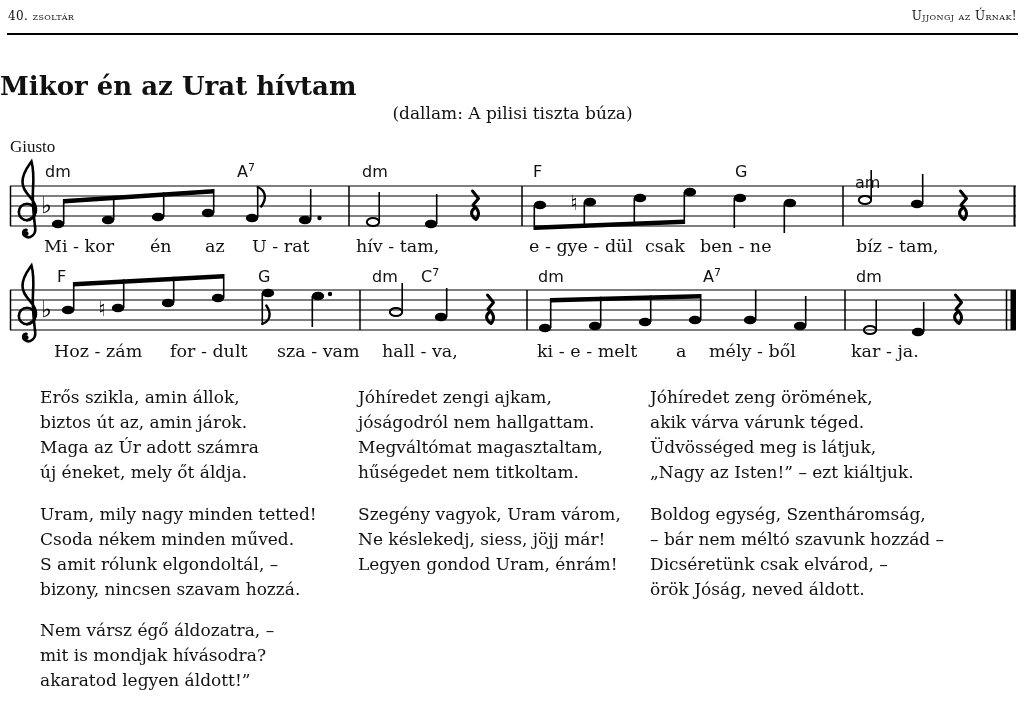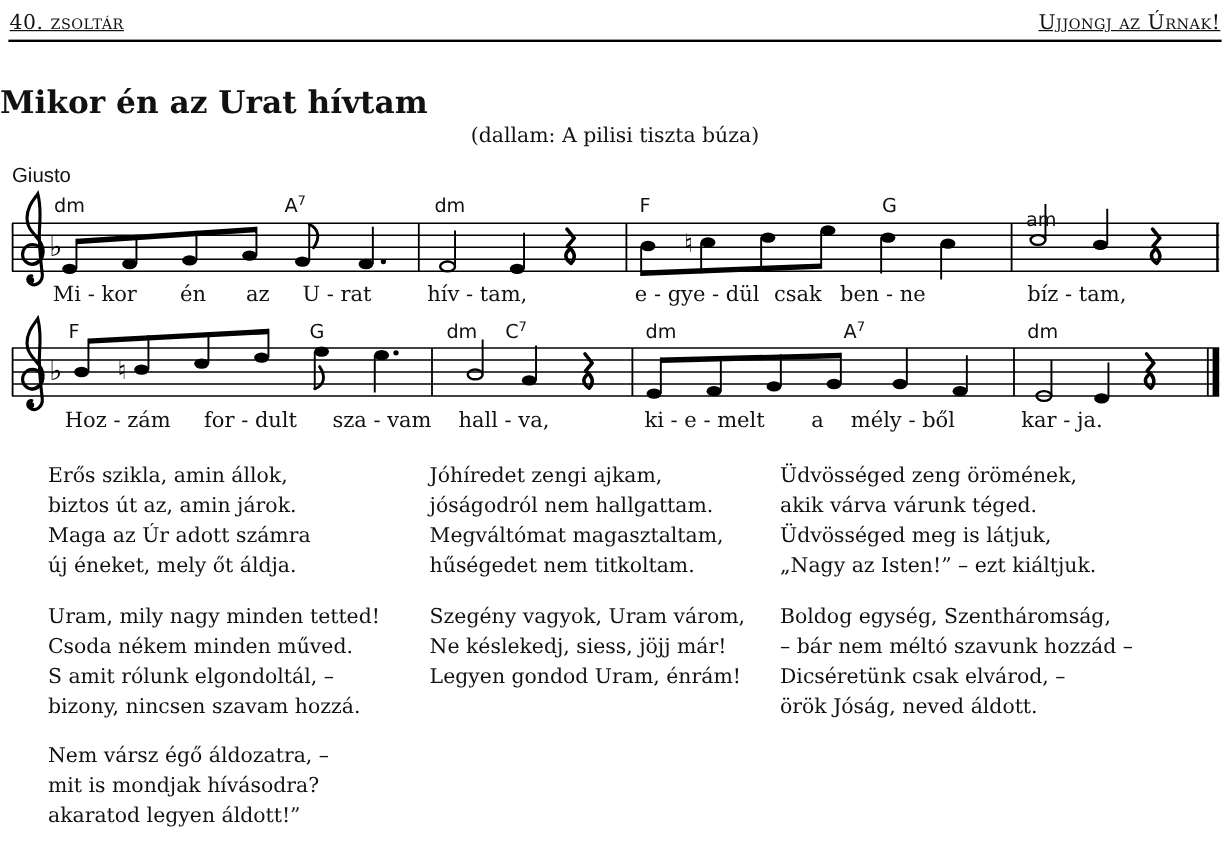--- a/index.html
+++ b/index.html
@@ -1,25 +1,25 @@
 <!DOCTYPE html>
 <html><head>
 <meta charset="utf-8">
 <style>
   html,body{margin:0;padding:0;}
   body{width:1025px;height:723px;background:#fff;position:relative;overflow:hidden;
        font-family:"DejaVu Serif", serif;color:#111;}
   .abs{position:absolute;}
-  .hdr{font-size:17px;font-variant:small-caps;letter-spacing:.4px;white-space:nowrap;text-decoration:underline;}
+  .hdr{font-size:12px;font-variant:small-caps;letter-spacing:.4px;white-space:nowrap;}
   .rule{position:absolute;left:7px;right:7px;top:33px;height:1.7px;background:#000;}
   .title{position:absolute;left:0;top:71px;width:100%;
          font-size:26px;font-weight:bold;}
   .subtitle{position:absolute;left:0;top:103px;width:100%;text-align:center;font-size:17px;}
   .tempo{position:absolute;left:10px;top:137px;font-size:17px;
-         font-family:Liberation Sans, sans-serif;}
+         font-family:Liberation Serif, serif;}
   .chord{position:absolute;font-family:"DejaVu Sans", sans-serif;font-size:16px;
          white-space:nowrap;}
   .chord sup{font-size:11px;vertical-align:6px;}
   .lyr{position:absolute;font-size:17.5px;white-space:nowrap;}
   .stanza{position:absolute;font-size:17px;line-height:25px;white-space:nowrap;}
   svg{position:absolute;}
   .sline{stroke:#000;stroke-width:1.2;}
   .bar{stroke:#000;stroke-width:1.5;}
   .stem{stroke:#000;stroke-width:1.6;}
   .open{fill:none;stroke:#000;stroke-width:2;}
@@ -225,21 +225,21 @@
   <div>Maga az Úr adott számra</div>
   <div>új éneket, mely őt áldja.</div>
 </div>
 <div class="stanza" style="left:358px;top:385px">
   <div>Jóhíredet zengi ajkam,</div>
   <div>jóságodról nem hallgattam.</div>
   <div>Megváltómat magasztaltam,</div>
   <div>hűségedet nem titkoltam.</div>
 </div>
 <div class="stanza" style="left:650px;top:385px">
-  <div>Üdvösséged zeng örömének,</div>
+  <div>Jóhíredet zeng örömének,</div>
   <div>akik várva várunk téged.</div>
   <div>Üdvösséged meg is látjuk,</div>
   <div>„Nagy az Isten!” – ezt kiáltjuk.</div>
 </div>
 <div class="stanza" style="left:40px;top:502px">
   <div>Uram, mily nagy minden tetted!</div>
   <div>Csoda nékem minden műved.</div>
   <div>S amit rólunk elgondoltál, –</div>
   <div>bizony, nincsen szavam hozzá.</div>
 </div>

